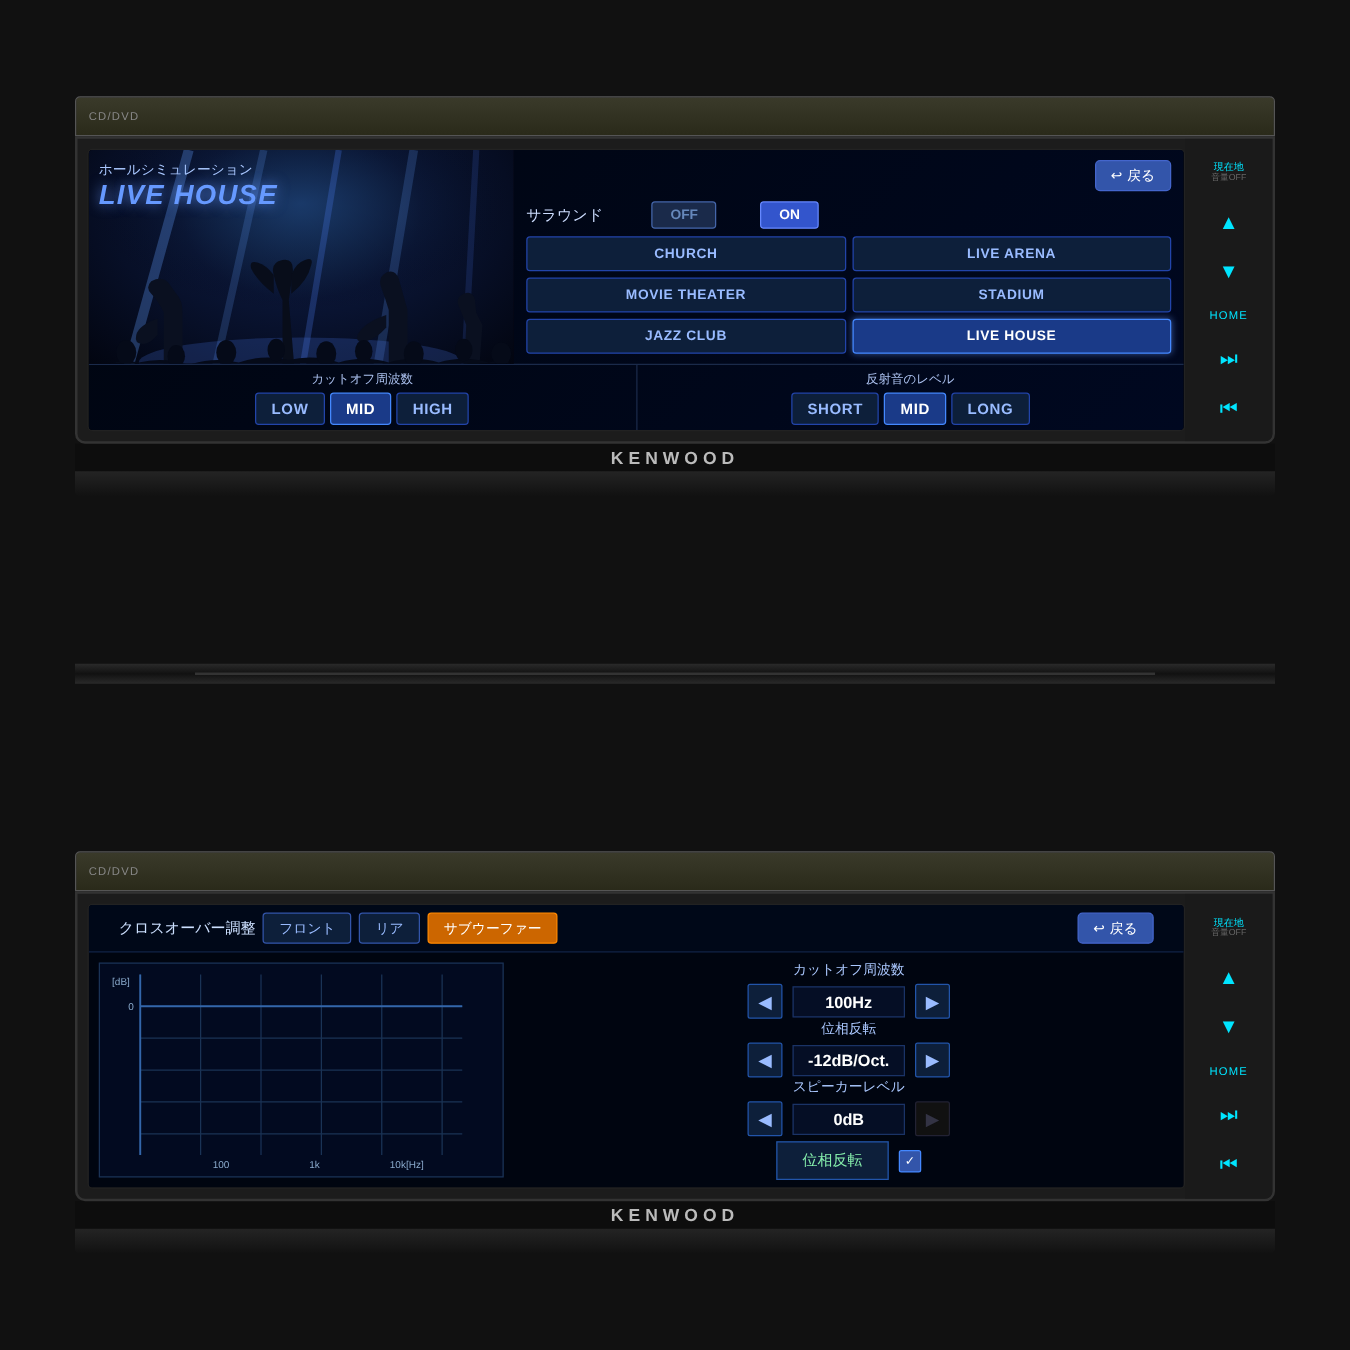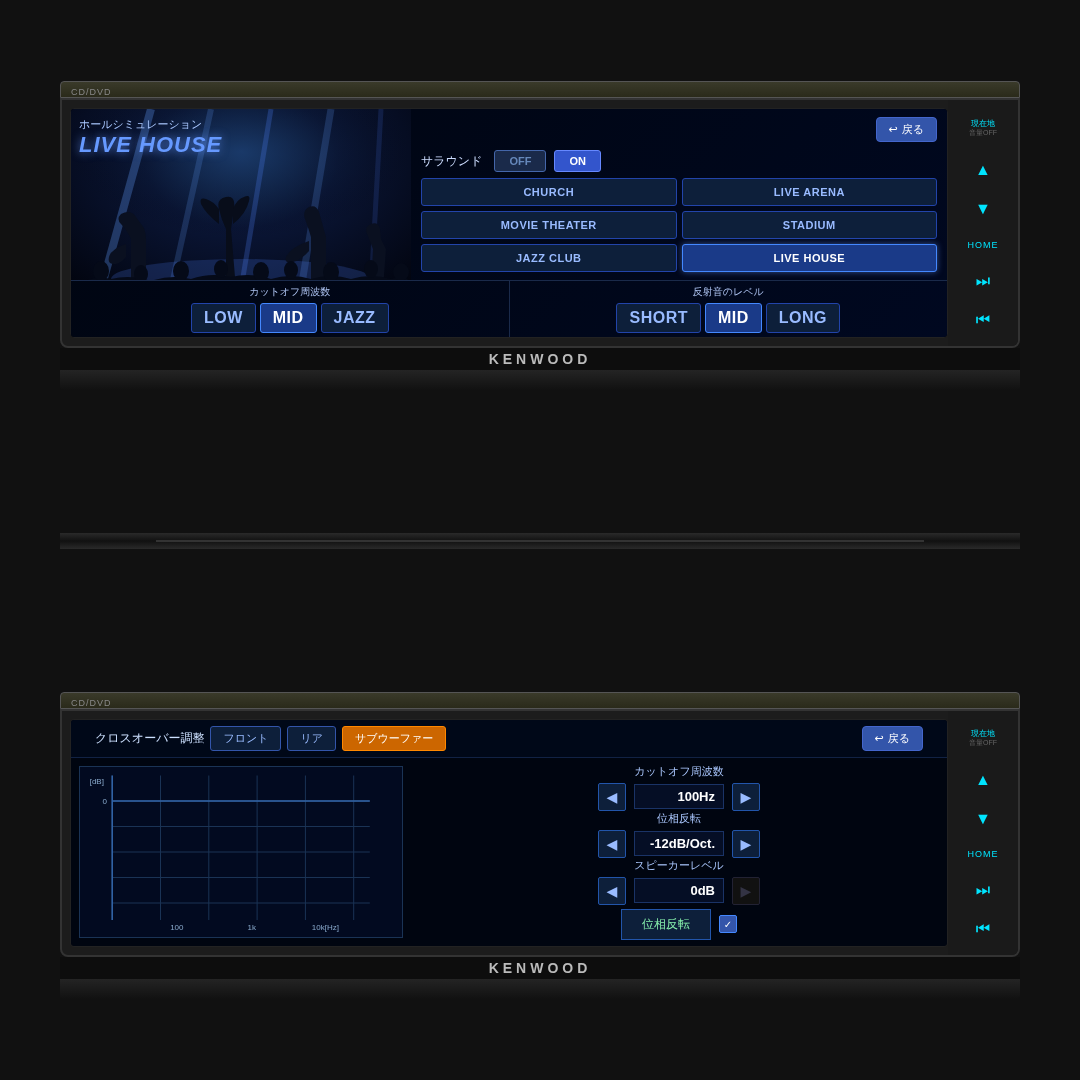--- a/index.html
+++ b/index.html
@@ -27,26 +27,26 @@
       width: 960px;
       display: flex;
       flex-direction: column;
       align-items: center;
       position: relative;
     }
 
     
     .slot-top {
       width: 100%;
-      height: 17px;
+      height: 32px;
       background: linear-gradient(180deg, #3a3a2a 0%, #2a2a1a 100%);
       border-radius: 4px 4px 0 0;
       border: 1px solid #555;
       display: flex;
-      align-items: flex-end;
+      align-items: center;
       padding: 0 10px;
     }
     .slot-label {
       font-size: 9px;
       color: #888;
       letter-spacing: 1px;
     }
 
     
     .unit-body {
@@ -195,20 +195,21 @@
       font-size: 12px;
       margin-right: 4px;
     }
     .toggle-btn {
       padding: 4px 14px;
       font-size: 11px;
       font-weight: bold;
       border-radius: 3px;
       cursor: pointer;
       border: 1px solid #4466aa;
+      margin-left: 27px;
     }
     .toggle-off {
       background: #1a2a4a;
       color: #6688bb;
     }
     .toggle-on {
       background: #3355cc;
       color: #fff;
       border-color: #6688ff;
     }
@@ -260,21 +261,21 @@
       margin-bottom: 4px;
     }
 
     .level-row {
       display: flex;
       gap: 4px;
       justify-content: center;
     }
     .level-btn {
       padding: 5px 12px;
-      font-size: 16px;
+      font-size: 12px;
       font-weight: bold;
       background: #0d1f3a;
       border: 1px solid #2244aa;
       color: #99bbff;
       border-radius: 3px;
       cursor: pointer;
       letter-spacing: 0.5px;
     }
     .level-btn.active {
       background: #1a3a88;
@@ -377,21 +378,21 @@
       align-items: center;
       justify-content: center;
       cursor: pointer;
       border-radius: 2px;
     }
     .setting-value {
       color: #fff;
       font-size: 13px;
       font-weight: bold;
       min-width: 90px;
-      text-align: right;
+      text-align: center;
       background: #050e25;
       border: 1px solid #1a3366;
       padding: 4px 8px;
       border-radius: 0;
     }
 
     .phase-row {
       display: flex;
       align-items: center;
       justify-content: center;
@@ -546,21 +547,21 @@
               </div>
             </div>
           </div>
 
           <div class="bottom-section">
             <div class="reflection-section">
               <div class="section-label-jp">カットオフ周波数</div>
               <div class="level-row">
                 <button class="level-btn">LOW</button>
                 <button class="level-btn active">MID</button>
-                <button class="level-btn">JAZZ</button>
+                <button class="level-btn">HIGH</button>
               </div>
             </div>
             <div class="delay-section">
               <div class="section-label-jp">反射音のレベル</div>
               <div class="level-row">
                 <button class="level-btn">SHORT</button>
                 <button class="level-btn active">MID</button>
                 <button class="level-btn">LONG</button>
               </div>
             </div>

